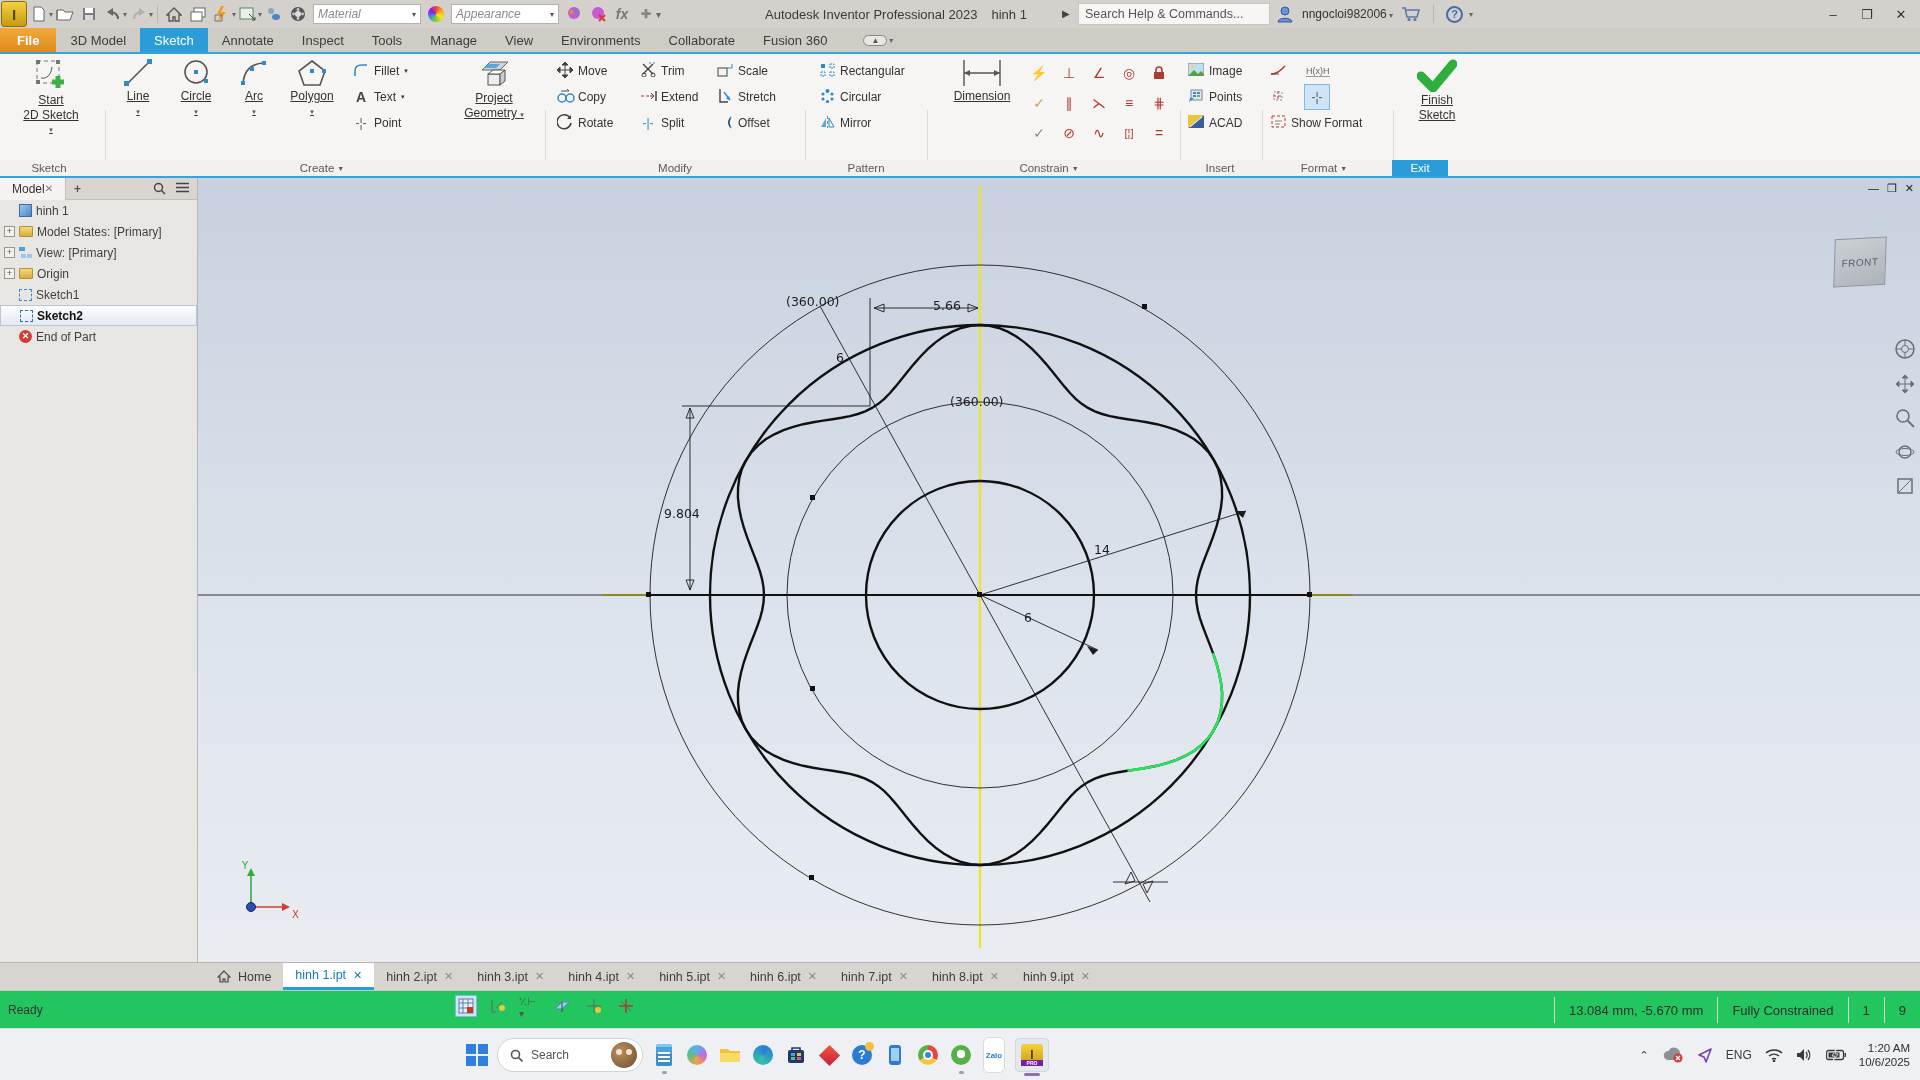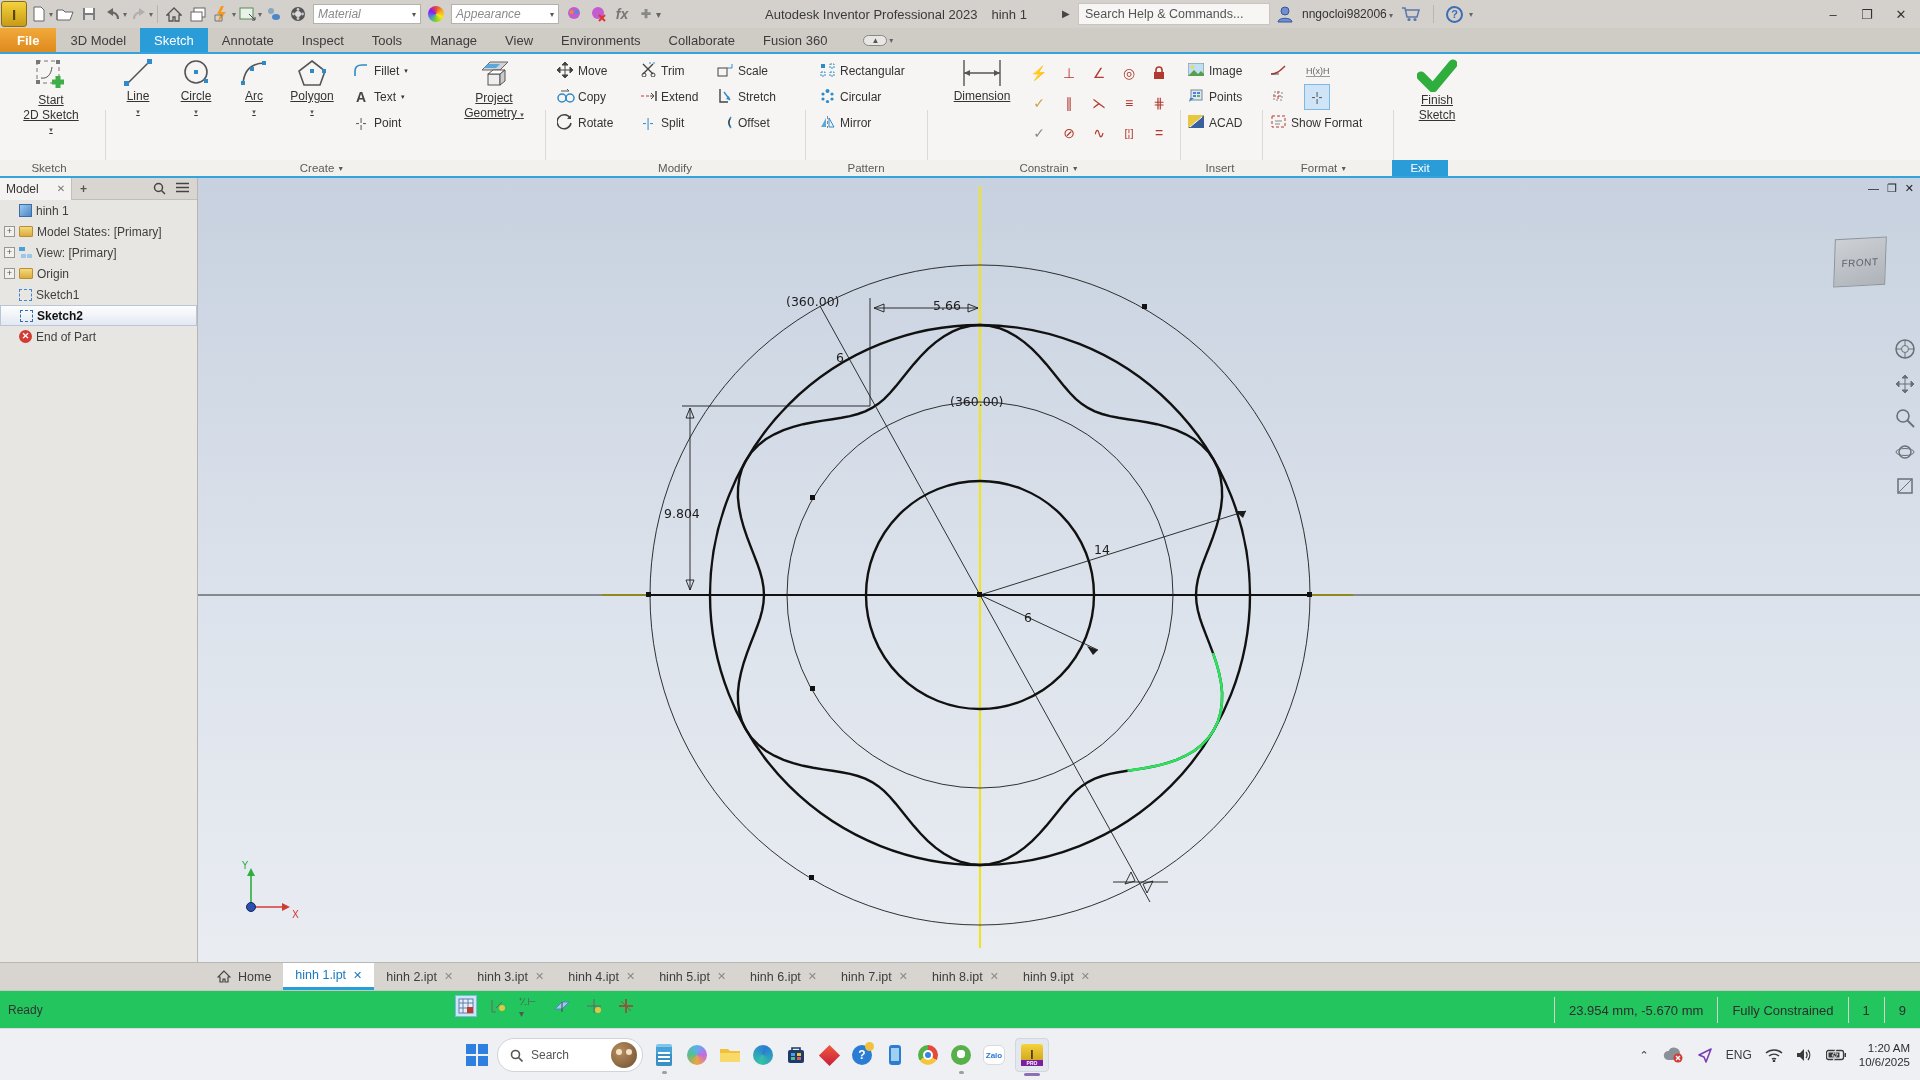--- a/index.html
+++ b/index.html
@@ -48,21 +48,21 @@
 
   
   .congrid { position:absolute; left:1024px; top:58px; display:grid; grid-template-columns:repeat(5,30px); grid-template-rows:repeat(3,30px); }
   .concell { display:flex; align-items:center; justify-content:center; font-size:14px; color:#b03a2e; }
 
   .selbox { background:#cfe4f7; border:1px solid #7fb8e0; }
 
   
   #browser { position:absolute; left:0; top:178px; width:198px; height:784px; background:#e8e6e2; border-right:1px solid #b9b6b1; }
   #btabs { height:22px; background:#d9d6d1; display:flex; align-items:center; border-bottom:1px solid #c2bfba; }
-  #btab-model { background:#f4f3f1; height:22px; display:flex; align-items:center; padding:0 6px; gap:18px; border-right:1px solid #c2bfba; }
+  #btab-model { background:#f4f3f1; height:22px; display:flex; align-items:center; padding:0 12px; gap:0; border-right:1px solid #c2bfba; }
   .btool { margin-left:auto; display:flex; gap:10px; padding-right:8px; color:#444; }
   .trow { height:21px; display:flex; align-items:center; gap:4px; padding-left:4px; color:#3f3f3f; font-size:12px; white-space:nowrap; }
   .trow .exp { width:11px; height:11px; border:1px solid #9a978f; background:#f2f1ee; font-size:9px; line-height:9px; text-align:center; color:#555; }
   .trow .noexp { width:11px; }
   .trow.sel { background:linear-gradient(#fdfdfd,#e3e9f2); border:1px solid #b9c6d8; font-weight:bold; color:#111; }
   .icube { width:13px; height:13px; background:linear-gradient(135deg,#9ec9ee,#4a86c8); border:1px solid #3a6ea5; }
   .ifold { width:14px; height:11px; background:linear-gradient(#f4d980,#dcab3c); border:1px solid #b8902e; border-radius:1px; }
   .isk { width:13px; height:12px; border:1px dashed #3f87cf; position:relative; background:#fff0; }
   .iend { width:13px; height:13px; border-radius:50%; background:#d23c34; color:#fff; font-size:9px; line-height:13px; text-align:center; font-weight:bold; }
   .iview { width:13px; height:12px; background:
@@ -821,21 +821,21 @@
           </svg>
         </div>
       <div class="sicon">
           <svg width="16" height="16">
             <path d="M8 1v14M1 8h14" stroke="#b03a2e" stroke-width="1.5"></path>
             <path d="M3 3l10 10" stroke="#666"></path>
           </svg>
         </div>
     </div>
     <div id="statusright">
-      <div class="scell">23.954 mm, -5.670 mm</div>
+      <div class="scell">13.084 mm, -5.670 mm</div>
       <div class="scell">Fully Constrained</div>
       <div class="scell">1</div>
       <div class="scell">9</div>
     </div>
   </div>
 
   <div id="taskbar">
     <div id="tbcenter">
       <div id="winlogo">
           <div></div>
@@ -895,21 +895,21 @@
       <div class="tbicon">
           <div style="width:20px;height:20px;border-radius:50%;background:conic-gradient(#e5493a 0 33%,#f5c63c 33% 66%,#57b04a 66% 100%);position:relative">
             <div style="position:absolute;left:5px;top:5px;width:10px;height:10px;border-radius:50%;background:#fff"></div>
             <div style="position:absolute;left:7px;top:7px;width:6px;height:6px;border-radius:50%;background:#3a82e0"></div>
           </div>
         </div>
       <div class="tbicon rundot">
           <div style="width:20px;height:20px;border-radius:50%;background:radial-gradient(circle at 50% 45%,#fff 28%,#57b04a 30%)"></div>
         </div>
       <div class="tbicon">
-          <div style="width:22px;height:20px;border-radius:6px;background:#fff;border:1px solid #d8dade;color:#2b7cd4;font-size:8px;font-weight:bold;display:flex;align-items:center;justify-content:center">Zalo</div>
+          <div style="width:22px;height:36px;border-radius:6px;background:#fff;border:1px solid #d8dade;color:#2b7cd4;font-size:8px;font-weight:bold;display:flex;align-items:center;justify-content:center">Zalo</div>
         </div>
       <div class="tbicon tbactive">
           <div style="width:22px;height:22px;border-radius:3px;background:linear-gradient(#f5d23c,#c79a16);color:#4c3a05;font-weight:bold;display:flex;align-items:center;justify-content:center;position:relative">
             <span>I</span>
             <span style="position:absolute;bottom:0;left:0;right:0;background:#7a1fa0;color:#fff;font-size:5px;text-align:center">PRO</span>
           </div>
         </div>
     </div>
     <div id="tbtray">
       <span style="font-size:11px">⌃</span>

